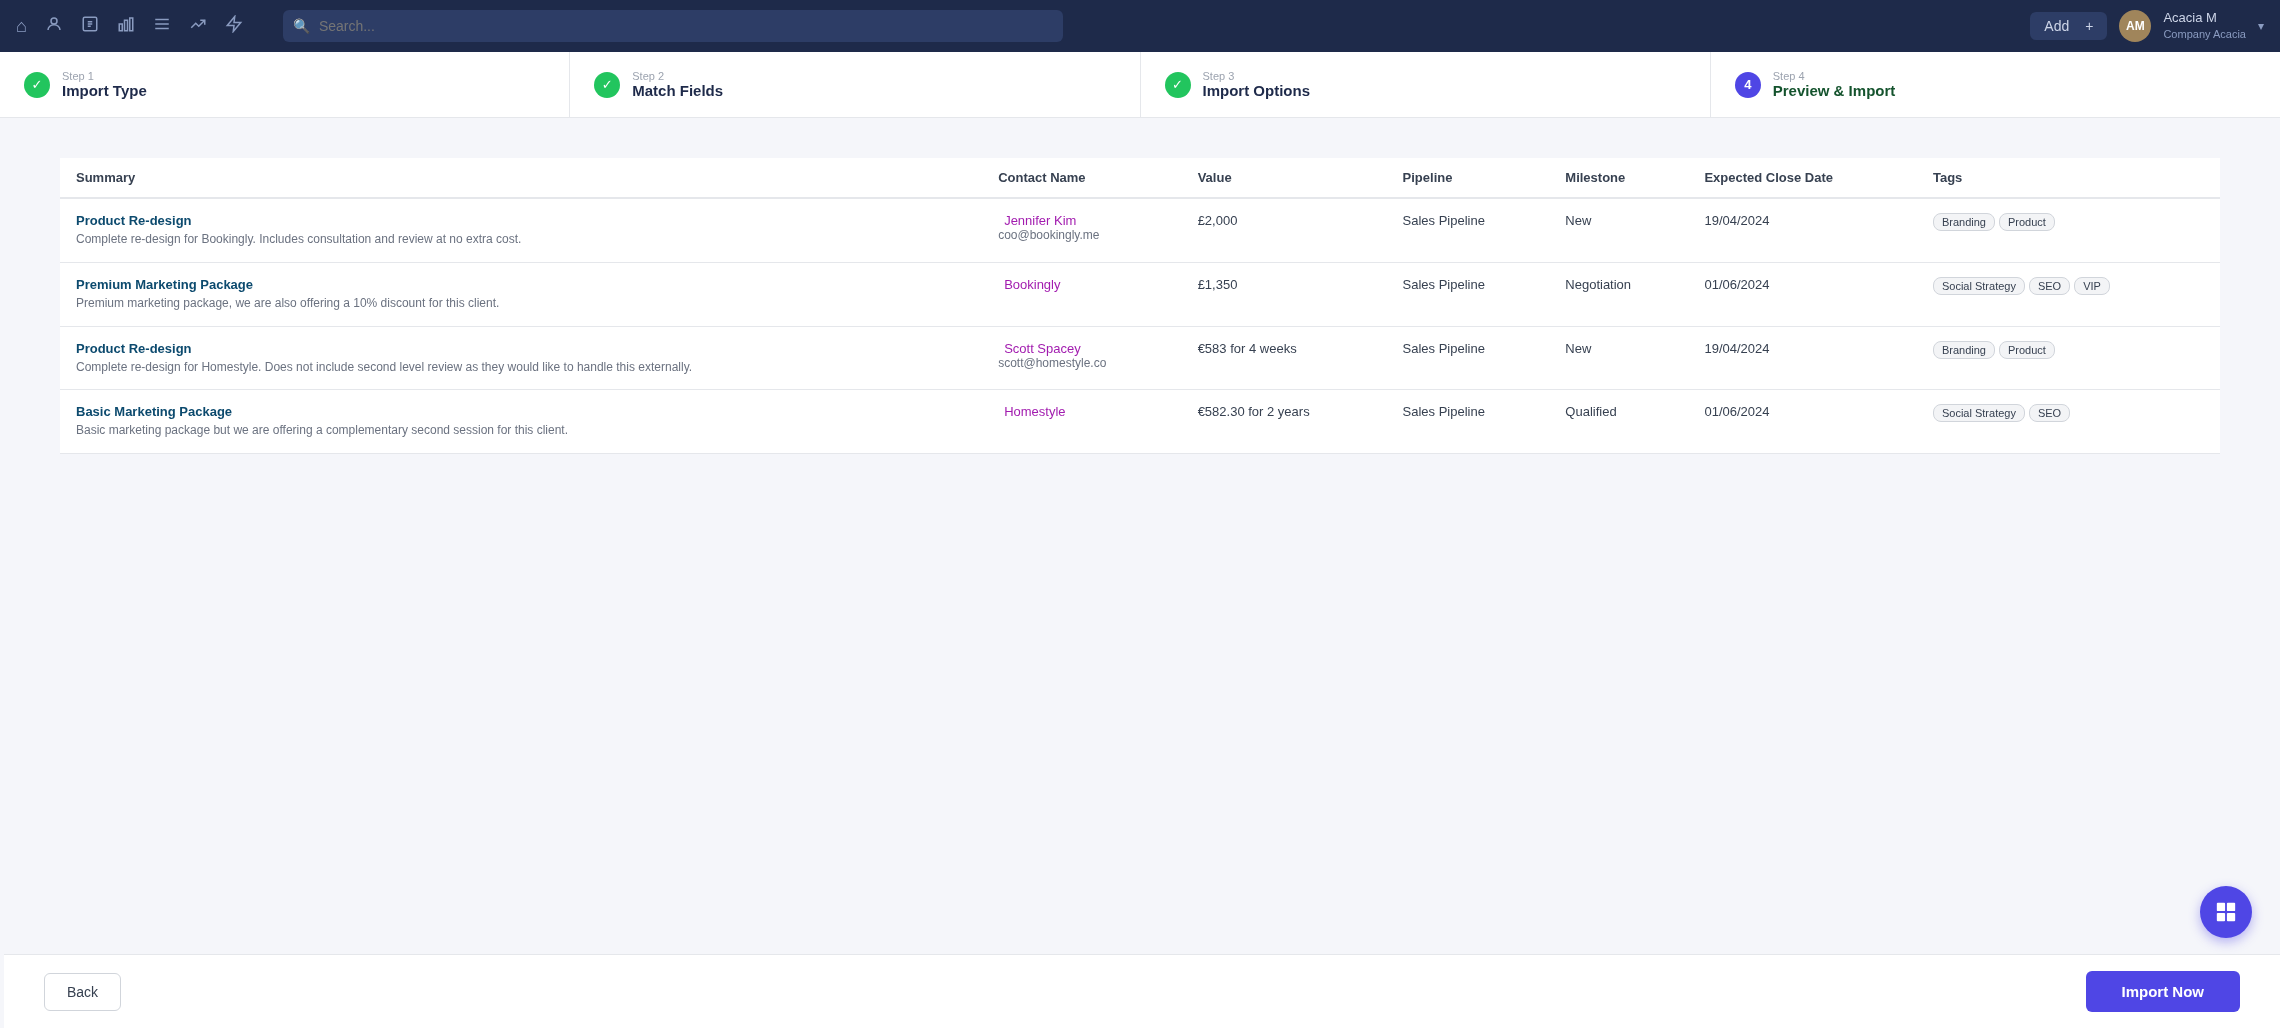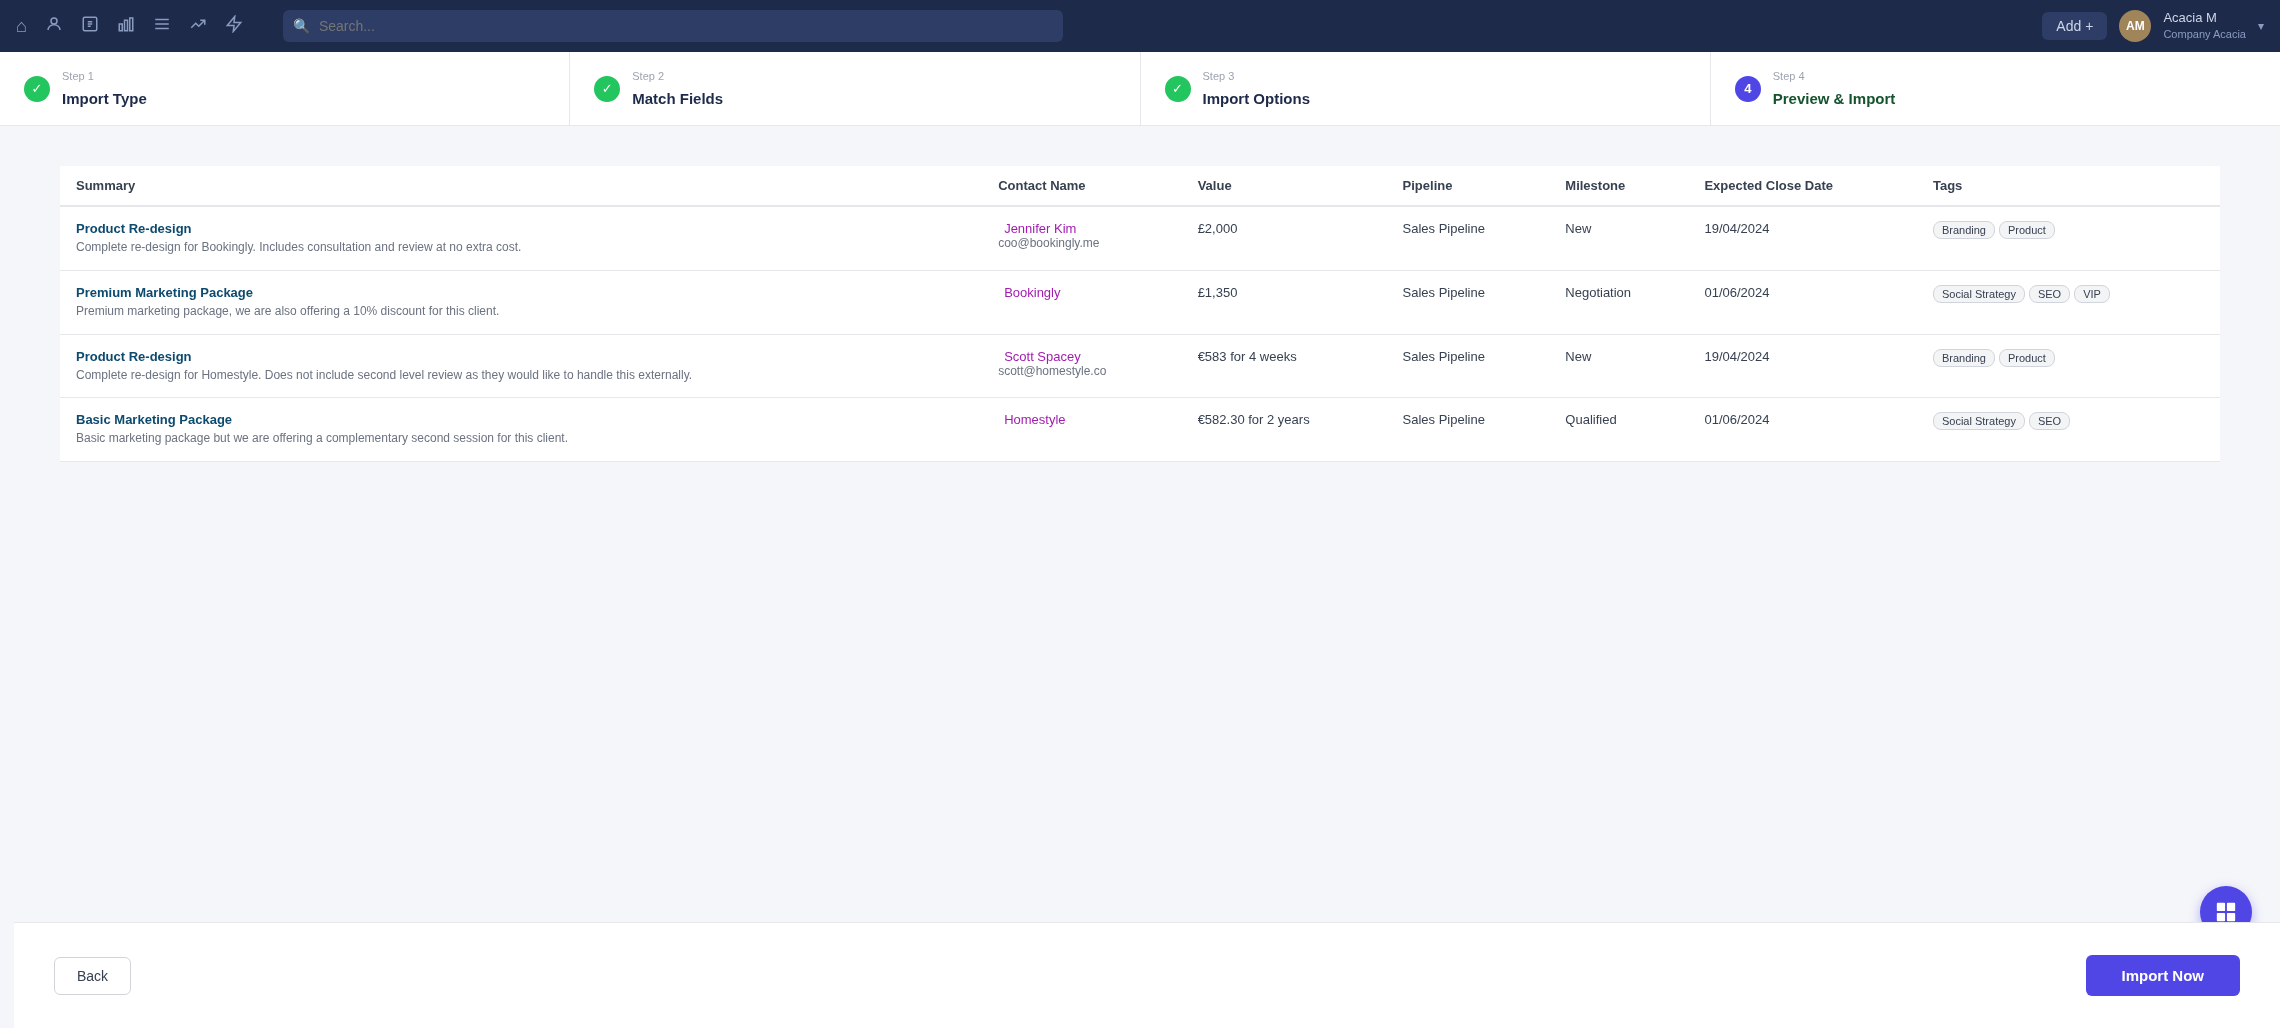--- a/index.html
+++ b/index.html
@@ -60,21 +60,21 @@
     .add-btn {
       background: #2d3d66;
       color: #cdd5e8;
       border: none;
       border-radius: 6px;
       padding: 6px 14px;
       font-size: 14px;
       cursor: pointer;
       display: flex;
       align-items: center;
-      gap: 4px;
+      gap: 16px;
     }
     .avatar {
       width: 32px;
       height: 32px;
       border-radius: 50%;
       background: #a0855b;
       color: white;
       font-size: 12px;
       font-weight: 600;
       display: flex;
@@ -130,21 +130,21 @@
       border-radius: 50%;
       background: #4f46e5;
       color: white;
       display: flex;
       align-items: center;
       justify-content: center;
       font-size: 13px;
       font-weight: 600;
       flex-shrink: 0;
     }
-    .step-text { display: flex; flex-direction: column; gap: 8px; }
+    .step-text { display: flex; flex-direction: column; }
     .step-label {
       font-size: 11px;
       color: #9ca3af;
       font-weight: 400;
     }
     .step-title {
       font-size: 15px;
       font-weight: 700;
       color: #1e2a4a;
     }
@@ -205,25 +205,25 @@
       background: #f3f4f6;
       color: #374151;
       border: 1px solid #d1d5db;
       margin-right: 4px;
     }
 
     
     .bottom-bar {
       position: fixed;
       bottom: 0;
-      left: 14px;
+      left: 4px;
       right: 0;
       background: white;
       border-top: 1px solid #e5e7eb;
-      padding: 32px 40px;
+      padding: 16px 40px;
       display: flex;
       align-items: center;
       justify-content: space-between;
     }
     .back-btn {
       background: white;
       color: #374151;
       border: 1px solid #d1d5db;
       border-radius: 6px;
       padding: 10px 22px;

